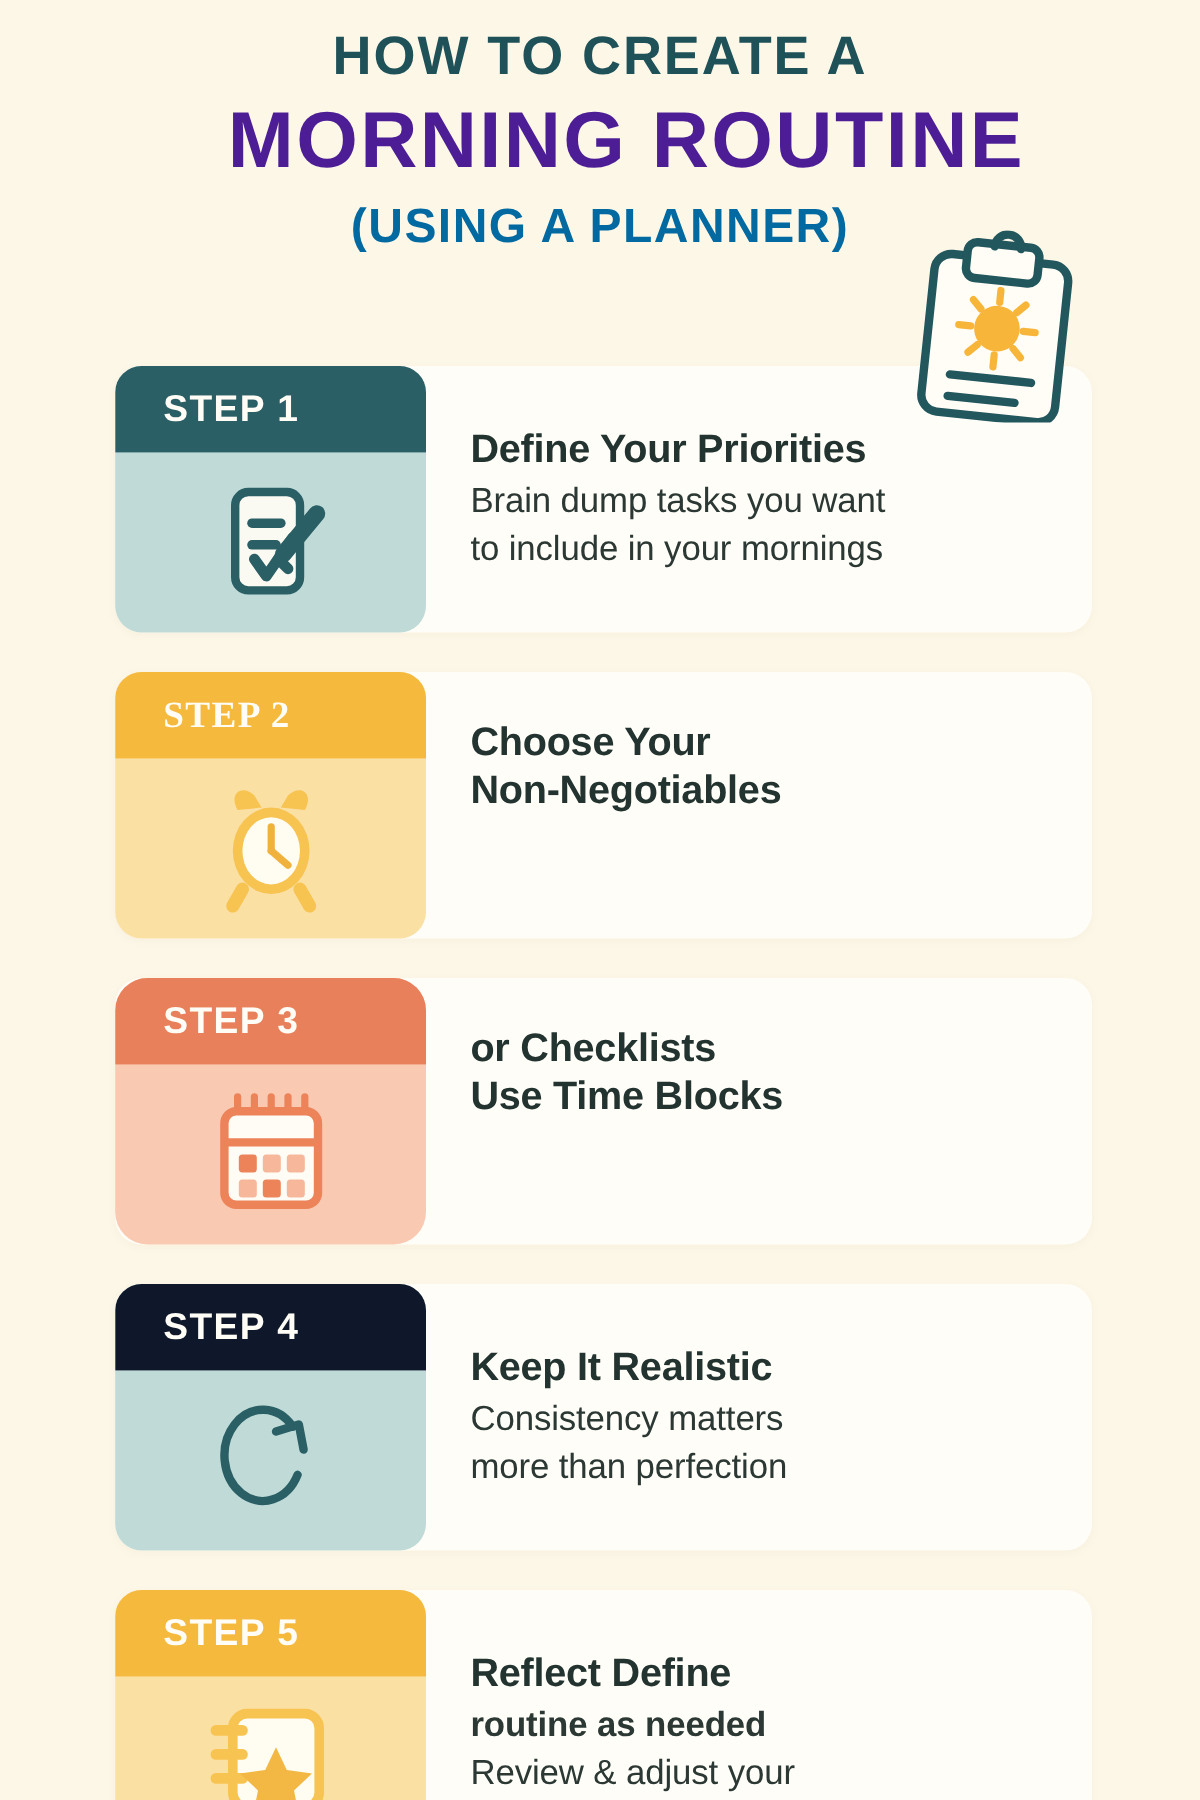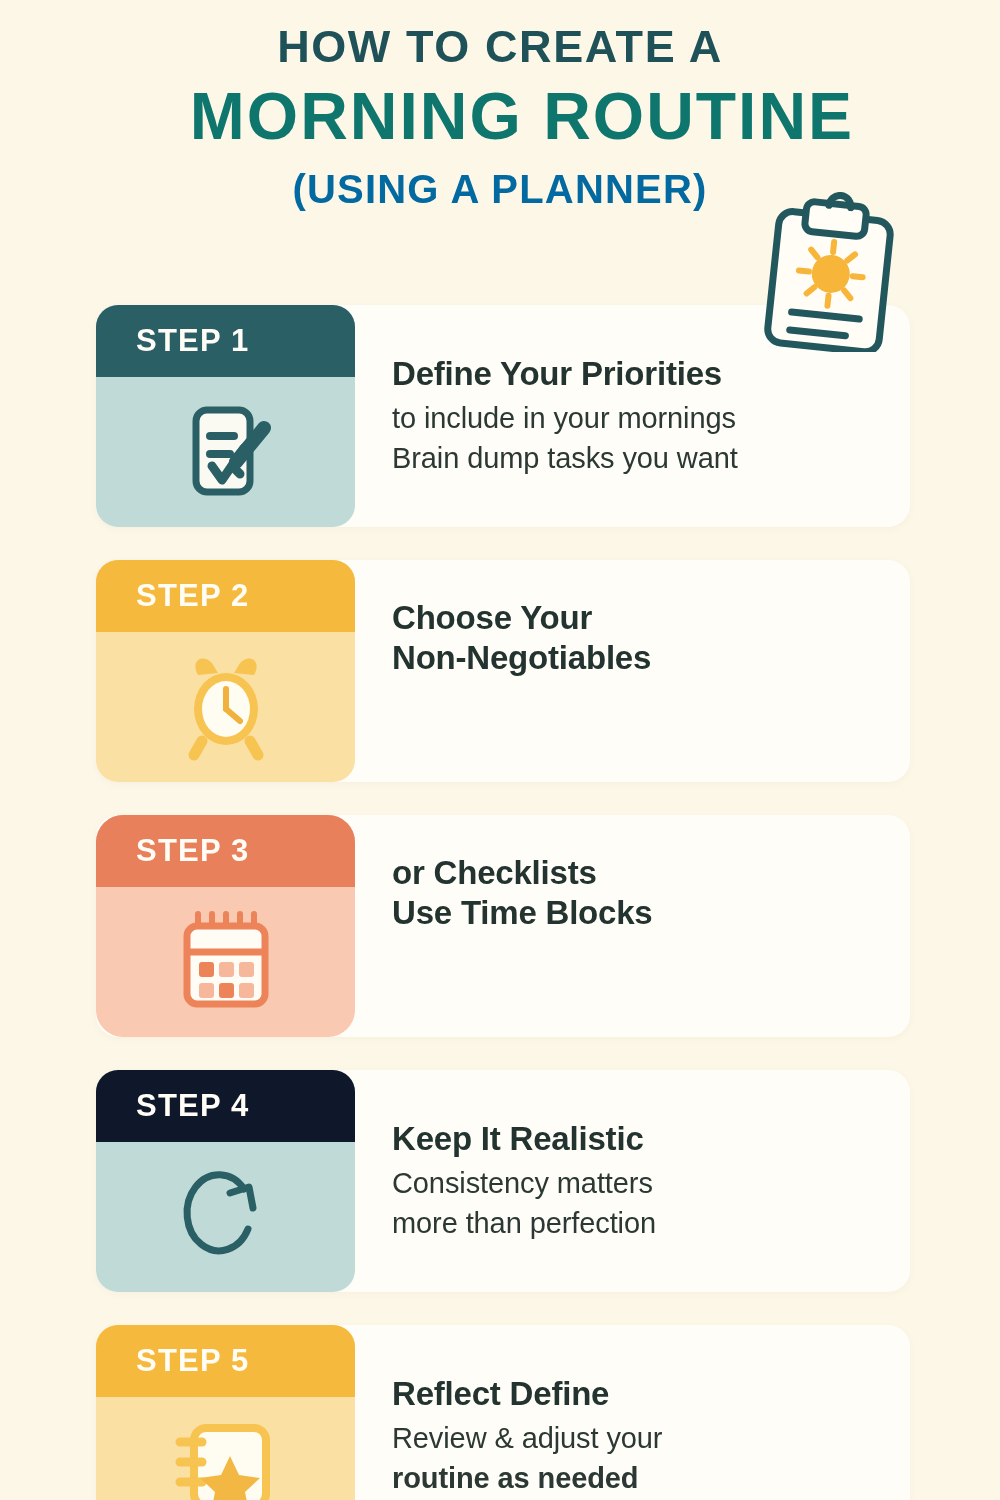--- a/index.html
+++ b/index.html
@@ -28,21 +28,21 @@
     font-weight: 700;
     letter-spacing: 1.6px;
     color: #1F5158;
     line-height: 1.12;
     text-transform: uppercase;
   }
   .title-line2 {
     font-size: 66px;
     font-weight: 700;
     letter-spacing: 2.0px;
-    color: #0f766e;
+    color: #4c1d95;
     line-height: 1.18;
     text-transform: uppercase;
     margin-top: 6px;
     padding-left: 44px;
   }
   .title-line3 {
     font-size: 40px;
     font-weight: 700;
     letter-spacing: 1.2px;
     color: #0369a1;
@@ -192,31 +192,31 @@
               <path d="M42 72 L52 86 L74 54" fill="none" stroke="#2B5F66" stroke-width="9" stroke-linecap="round" stroke-linejoin="round"></path>
               <path d="M66 68 L94 34" stroke="#2B5F66" stroke-width="14" stroke-linecap="round"></path>
               <path d="M62 72 L70 80" stroke="#2B5F66" stroke-width="9" stroke-linecap="round"></path>
             </svg>
           </span>
         </div>
       </div>
       <div class="step-text">
         <div class="step-heading">Define Your Priorities</div>
         <div class="step-desc">
+          <div>Brain dump tasks you want</div>
           <div>to include in your mornings</div>
-          <div>Brain dump tasks you want</div>
         </div>
       </div>
     </div>
   </div>
 
   <div class="step-row">
     <div class="step-card">
       <div class="step-badge" style="background:#FBE0A4;">
-        <div class="badge-head" style="background:#F5B93D;">
+        <div class="badge-head" style="background:#F5B93D;font-family:Liberation Serif, serif;">
           <span>STEP 2</span>
         </div>
         <div class="badge-body">
           <span>
             <svg width="116" height="116" viewBox="0 0 116 116">
               <path d="M30 28 C22 14 34 6 44 16 L50 26 Z" fill="#F7C351"></path>
               <path d="M86 28 C94 14 82 6 72 16 L66 26 Z" fill="#F7C351"></path>
               <ellipse cx="58" cy="62" rx="32" ry="36" fill="#F7C351"></ellipse>
               <ellipse cx="58" cy="62" rx="24" ry="28" fill="#FFFCF2"></ellipse>
               <line x1="58" y1="62" x2="58" y2="42" stroke="#F0B23C" stroke-width="6" stroke-linecap="round"></line>
@@ -314,20 +314,20 @@
                 <line x1="12" y1="70" x2="34" y2="70"></line>
               </g>
               <path d="M62 44 L71 63 L92 66 L77 80 L81 100 L62 90 L43 100 L47 80 L32 66 L53 63 Z" fill="#F3B843"></path>
             </svg>
           </span>
         </div>
       </div>
       <div class="step-text">
         <div class="step-heading">Reflect Define</div>
         <div class="step-desc">
+          <div><b>routine as needed</b></div>
           <div>Review &amp; adjust your</div>
-          <div><b>routine as needed</b></div>
         </div>
       </div>
     </div>
   </div>
 
 </div>
 
 </body></html>

